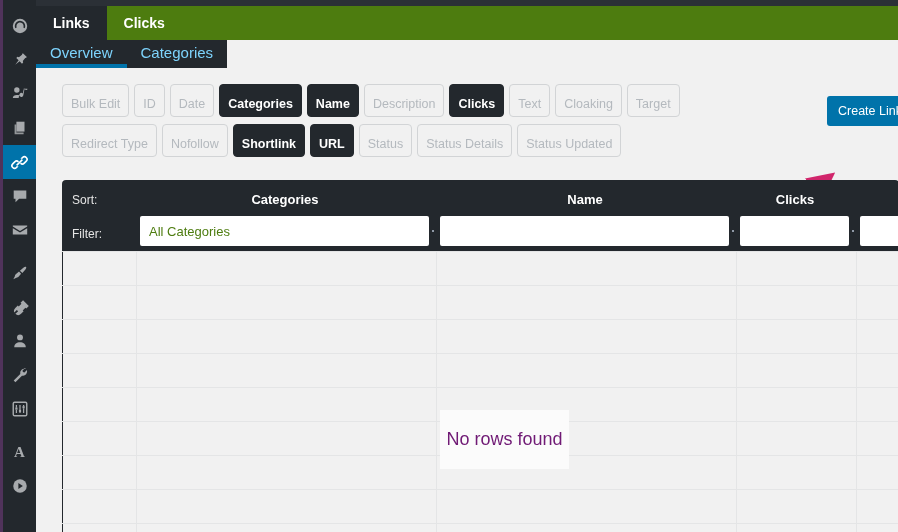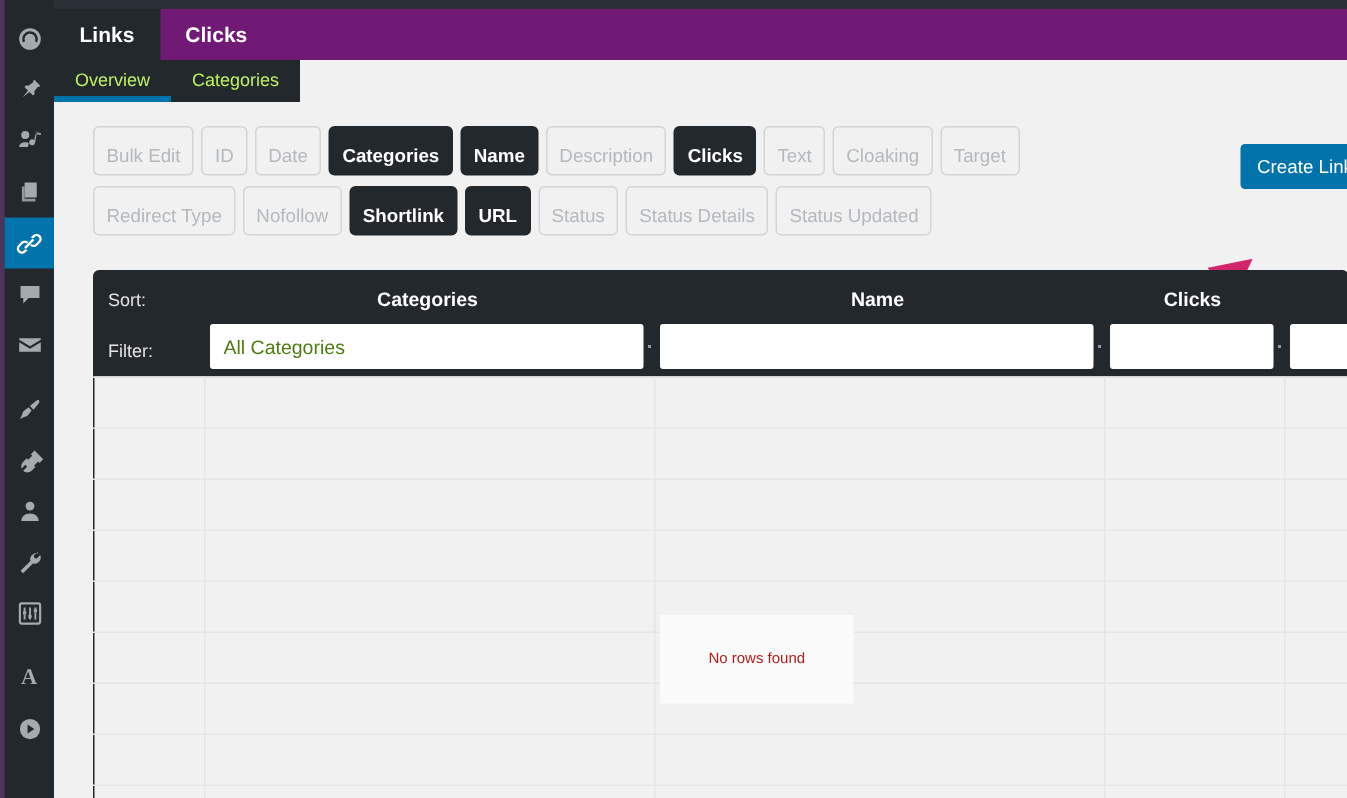--- a/index.html
+++ b/index.html
@@ -35,41 +35,41 @@
 
   
   #top-strip {
     position: absolute; left: 36px; top: 0; width: 862px; height: 6px;
     background: #2b3036;
   }
 
   
   #tabbar {
     position: absolute; left: 36px; top: 6px; width: 862px; height: 34px;
-    background: #701a75;
+    background: #4d7c0f;
   }
   #tabbar .tab {
     float: left; height: 34px; line-height: 34px;
     padding: 0 17px;
     color: #fff; font-size: 14px; font-weight: bold;
     cursor: pointer;
   }
   #tabbar .tab.active { background: #23282d; }
 
   
   #subtabbar {
     position: absolute; left: 36px; top: 40px; width: 862px; height: 28px;
     background: #f1f1f1;
   }
   #subtabbar .inner { position: relative; height: 28px; width: 100%; }
   #subtabbar .subtab {
     float: left; height: 28px; line-height: 26px;
     padding: 0 14px;
-    background: #23282d; color: #bef264;
-    font-size: 12px; cursor: pointer;
+    background: #23282d; color: #7dd3fc;
+    font-size: 15px; cursor: pointer;
   }
   #subtabbar .subtab.active { box-shadow: inset 0 -4px 0 0 #0073aa; }
 
   
   #content {
     position: absolute; left: 36px; top: 68px;
     width: 862px; height: 464px;
     background: #f1f1f1;
   }
 
@@ -155,21 +155,21 @@
     background: #e4e5e6;
   }
   #tbody-left-edge {
     position: absolute; left: 0; top: 0; width: 1px; height: 293px; background: #23282d;
   }
   #norows {
     position: absolute; left: 378px; top: 159px;
     width: 129px; height: 59px;
     background: #fbfbfb;
     display: flex; align-items: center; justify-content: center;
-    color: #b91c1c; font-size: 10px;
+    color: #701a75; font-size: 18px;
   }
 </style>
 </head>
 <body>
 
 <div id="app">
 
   <div id="adminmenu">
     <div class="menu-sep"></div>
 

